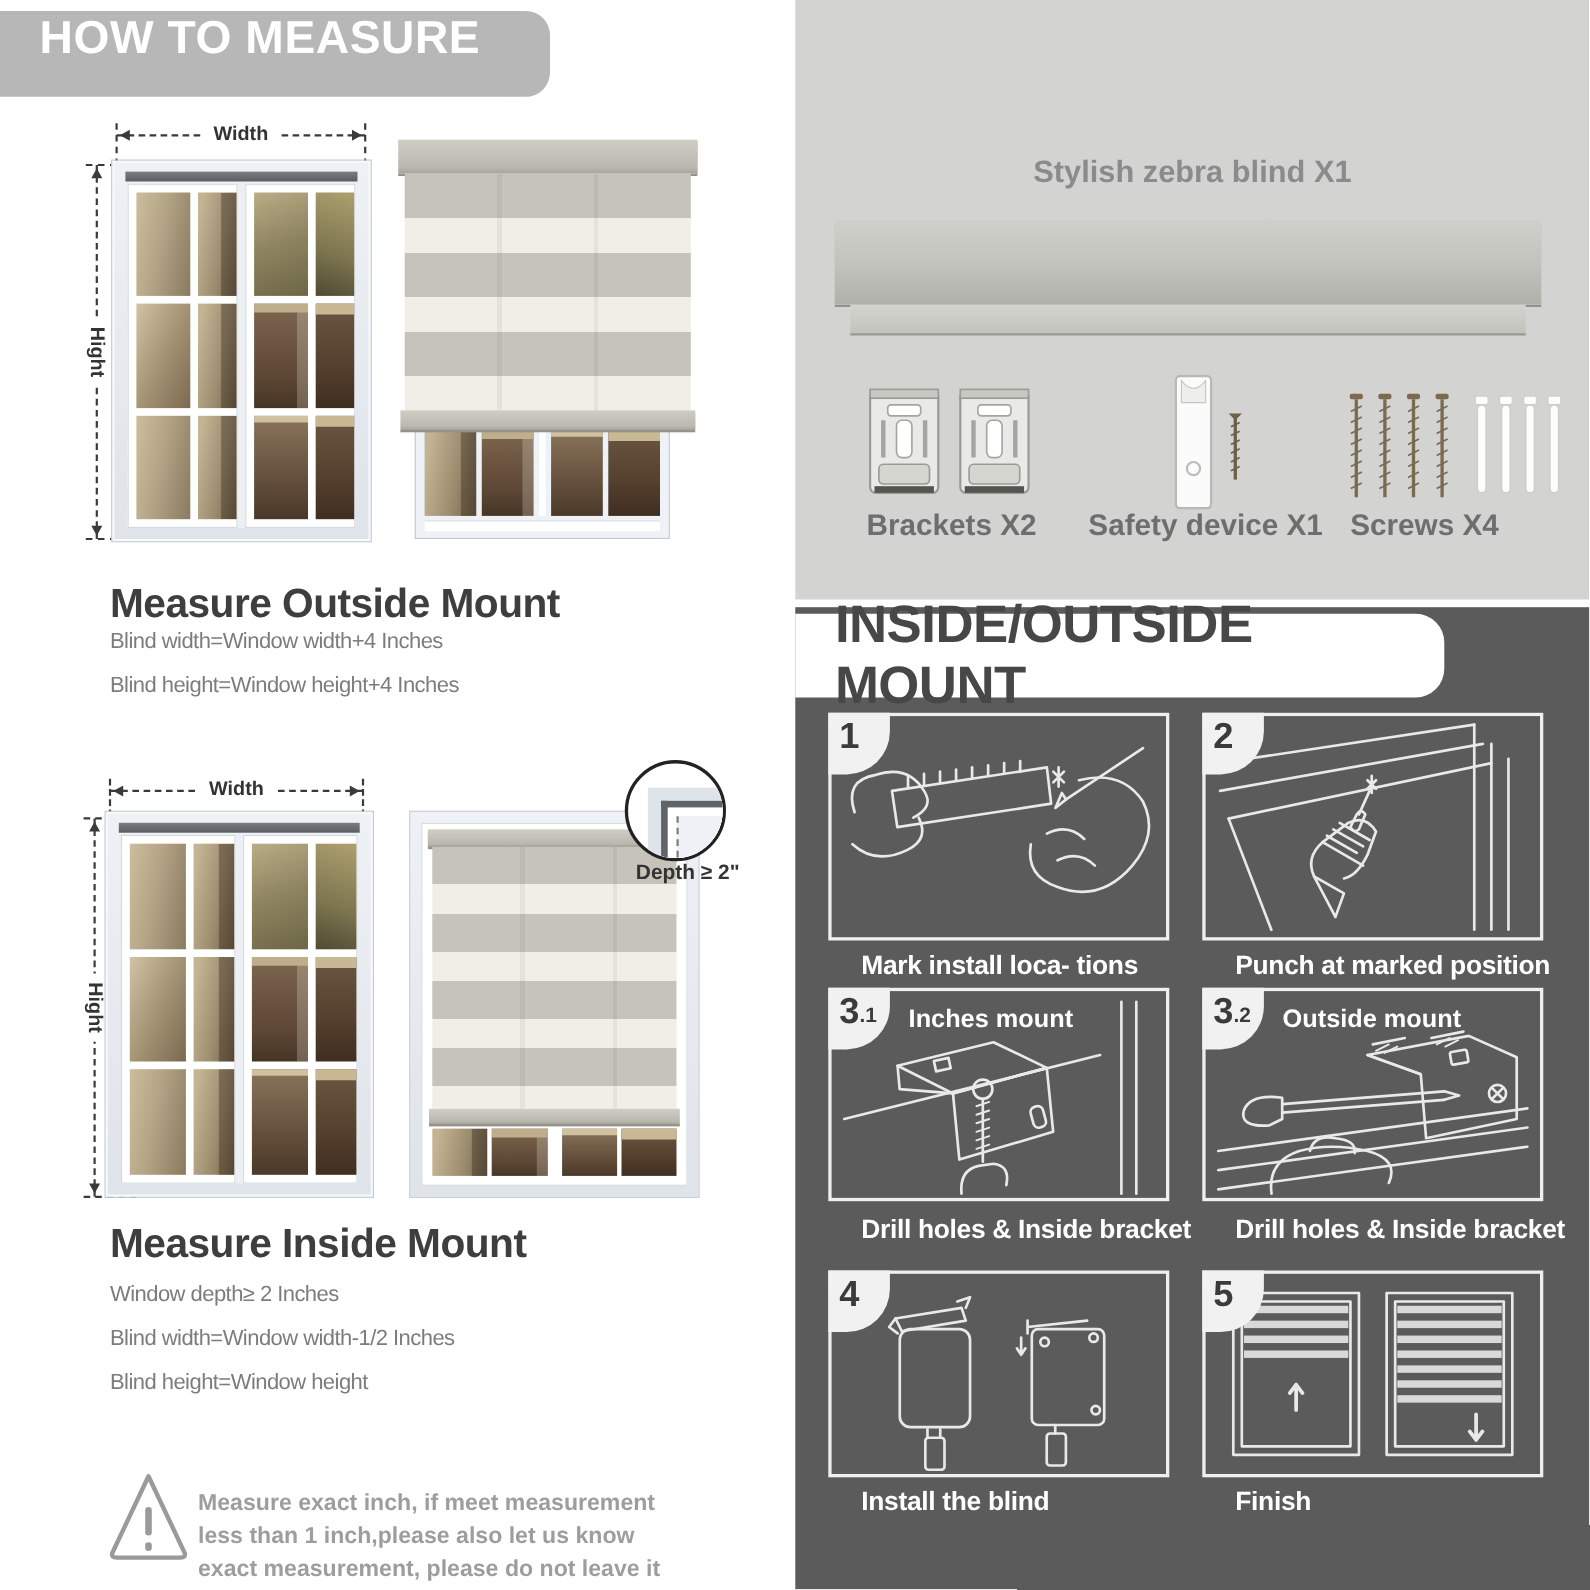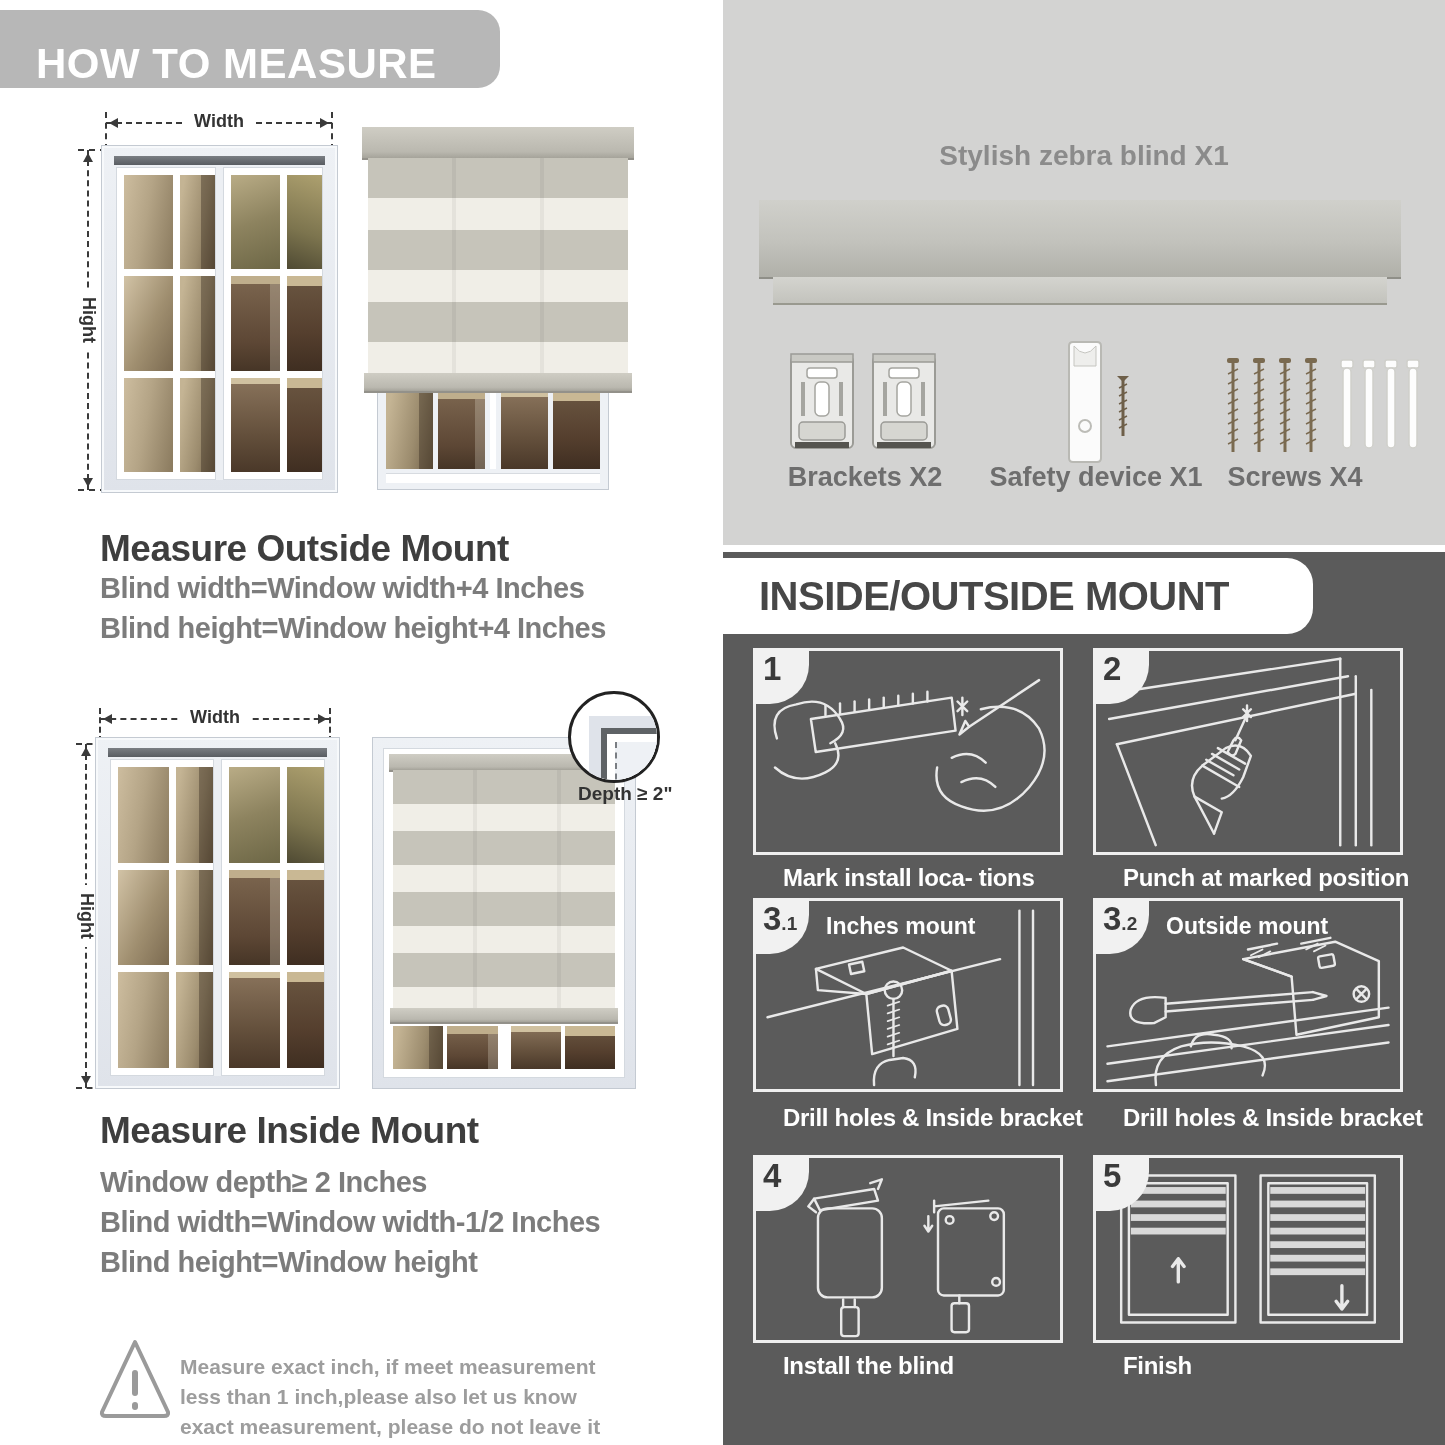--- a/index.html
+++ b/index.html
@@ -2,25 +2,25 @@
 <html><head>
 <meta charset="utf-8">
 <style>
   * { margin:0; padding:0; box-sizing:border-box; }
   html,body { background:#ffffff; }
   body { font-family:"Liberation Sans", sans-serif; }
   #page { position:relative; width:1445px; height:1445px; background:#ffffff; overflow:hidden; }
 
   
   .banner-left { position:absolute; left:0; top:10px; width:500px; height:78px;
-    background:#b7b7b7; border-radius:0 22px 22px 0; display:flex; align-items:flex-end; }
+    background:#b7b7b7; border-radius:0 22px 22px 0; display:flex; align-items:flex-start; }
   .banner-left span { color:#ffffff; font-weight:bold; font-size:42px; letter-spacing:.5px; padding-left:36px; }
 
   .sec-title { position:absolute; color:#3e3e3e; font-weight:bold; font-size:37px; letter-spacing:-.5px; }
-  .formula  { position:absolute; color:#7c7c7c; font-weight:bold; font-size:29px; letter-spacing:-.5px; }
+  .formula  { position:absolute; color:#7c7c7c; font-weight:normal; font-size:20px; letter-spacing:-.5px; }
 
   
   .harrow { position:absolute; height:0; border-top:2px dashed #3a3a3a; }
   .harrow .ah-l, .harrow .ah-r { position:absolute; top:-6px; width:0; height:0; border:5px solid transparent; }
   .harrow .ah-l { left:-2px;  border-right:9px solid #3a3a3a; }
   .harrow .ah-r { right:-2px; border-left:9px solid #3a3a3a; }
   .harrow .lbl { position:absolute; top:-13px; left:50%; transform:translateX(-50%);
     background:#fff; padding:0 10px; color:#333; font-weight:bold; font-size:18px; }
   .varrow { position:absolute; width:0; border-left:2px dashed #3a3a3a; }
   .varrow .ah-t, .varrow .ah-b { position:absolute; left:-6px; width:0; height:0; border:5px solid transparent; }
@@ -76,21 +76,21 @@
     color:#8b8b8b; font-weight:bold; font-size:28px; }
   .rail-main { position:absolute; left:36px; top:200px; width:642px; height:77px;
     background:linear-gradient(180deg,#d0d0cb 0%,#c2c2bc 55%,#b0b0a9 100%);
     box-shadow:0 2px 0 #8f8f88; }
   .rail-under { position:absolute; left:50px; top:277px; width:614px; height:26px;
     background:linear-gradient(180deg,#d4d4cf,#c3c3bd); box-shadow:0 2px 0 #99998f; }
   .item-lbl { position:absolute; color:#6e6e6e; font-weight:bold; font-size:27px; text-align:center; }
 
   .panel-mount { position:absolute; left:723px; top:552px; width:722px; height:893px; background:#5b5b5b; }
   .hdr-mount { left:0; top:6px; width:590px; height:76px; border-radius:0 26px 26px 0; }
-  .hdr-mount span { color:#474747; font-weight:bold; font-size:40px; letter-spacing:-.5px; padding-left:36px; }
+  .hdr-mount span { color:#474747; font-weight:bold; font-size:48px; letter-spacing:-.5px; padding-left:36px; }
 
   .step-box { position:absolute; border:3px solid #efefef; }
   .step-badge { position:absolute; top:-3px; left:-3px; width:56px; height:56px; border-radius:0 0 70% 0;
     background:#f1f1f1; display:flex; align-items:flex-start; justify-content:flex-start; padding:4px 0 0 10px; }
   .step-badge .n { color:#3b3b3b; font-weight:bold; font-size:33px; line-height:1; }
   .step-badge .s { color:#3b3b3b; font-weight:bold; font-size:19px; line-height:1; margin-top:12px; }
   .step-caption { position:absolute; color:#ffffff; font-weight:bold; font-size:24px; letter-spacing:-.3px;margin-left:30px; }
   .inner-lbl { position:absolute; left:70px; top:12px; color:#ffffff; font-weight:bold; font-size:23px; }
   .step-box svg { position:absolute; inset:0; width:100%; height:100%; }
   .lineart { stroke:#e9e9e9; stroke-width:2.5; fill:none; stroke-linecap:round; stroke-linejoin:round; }

